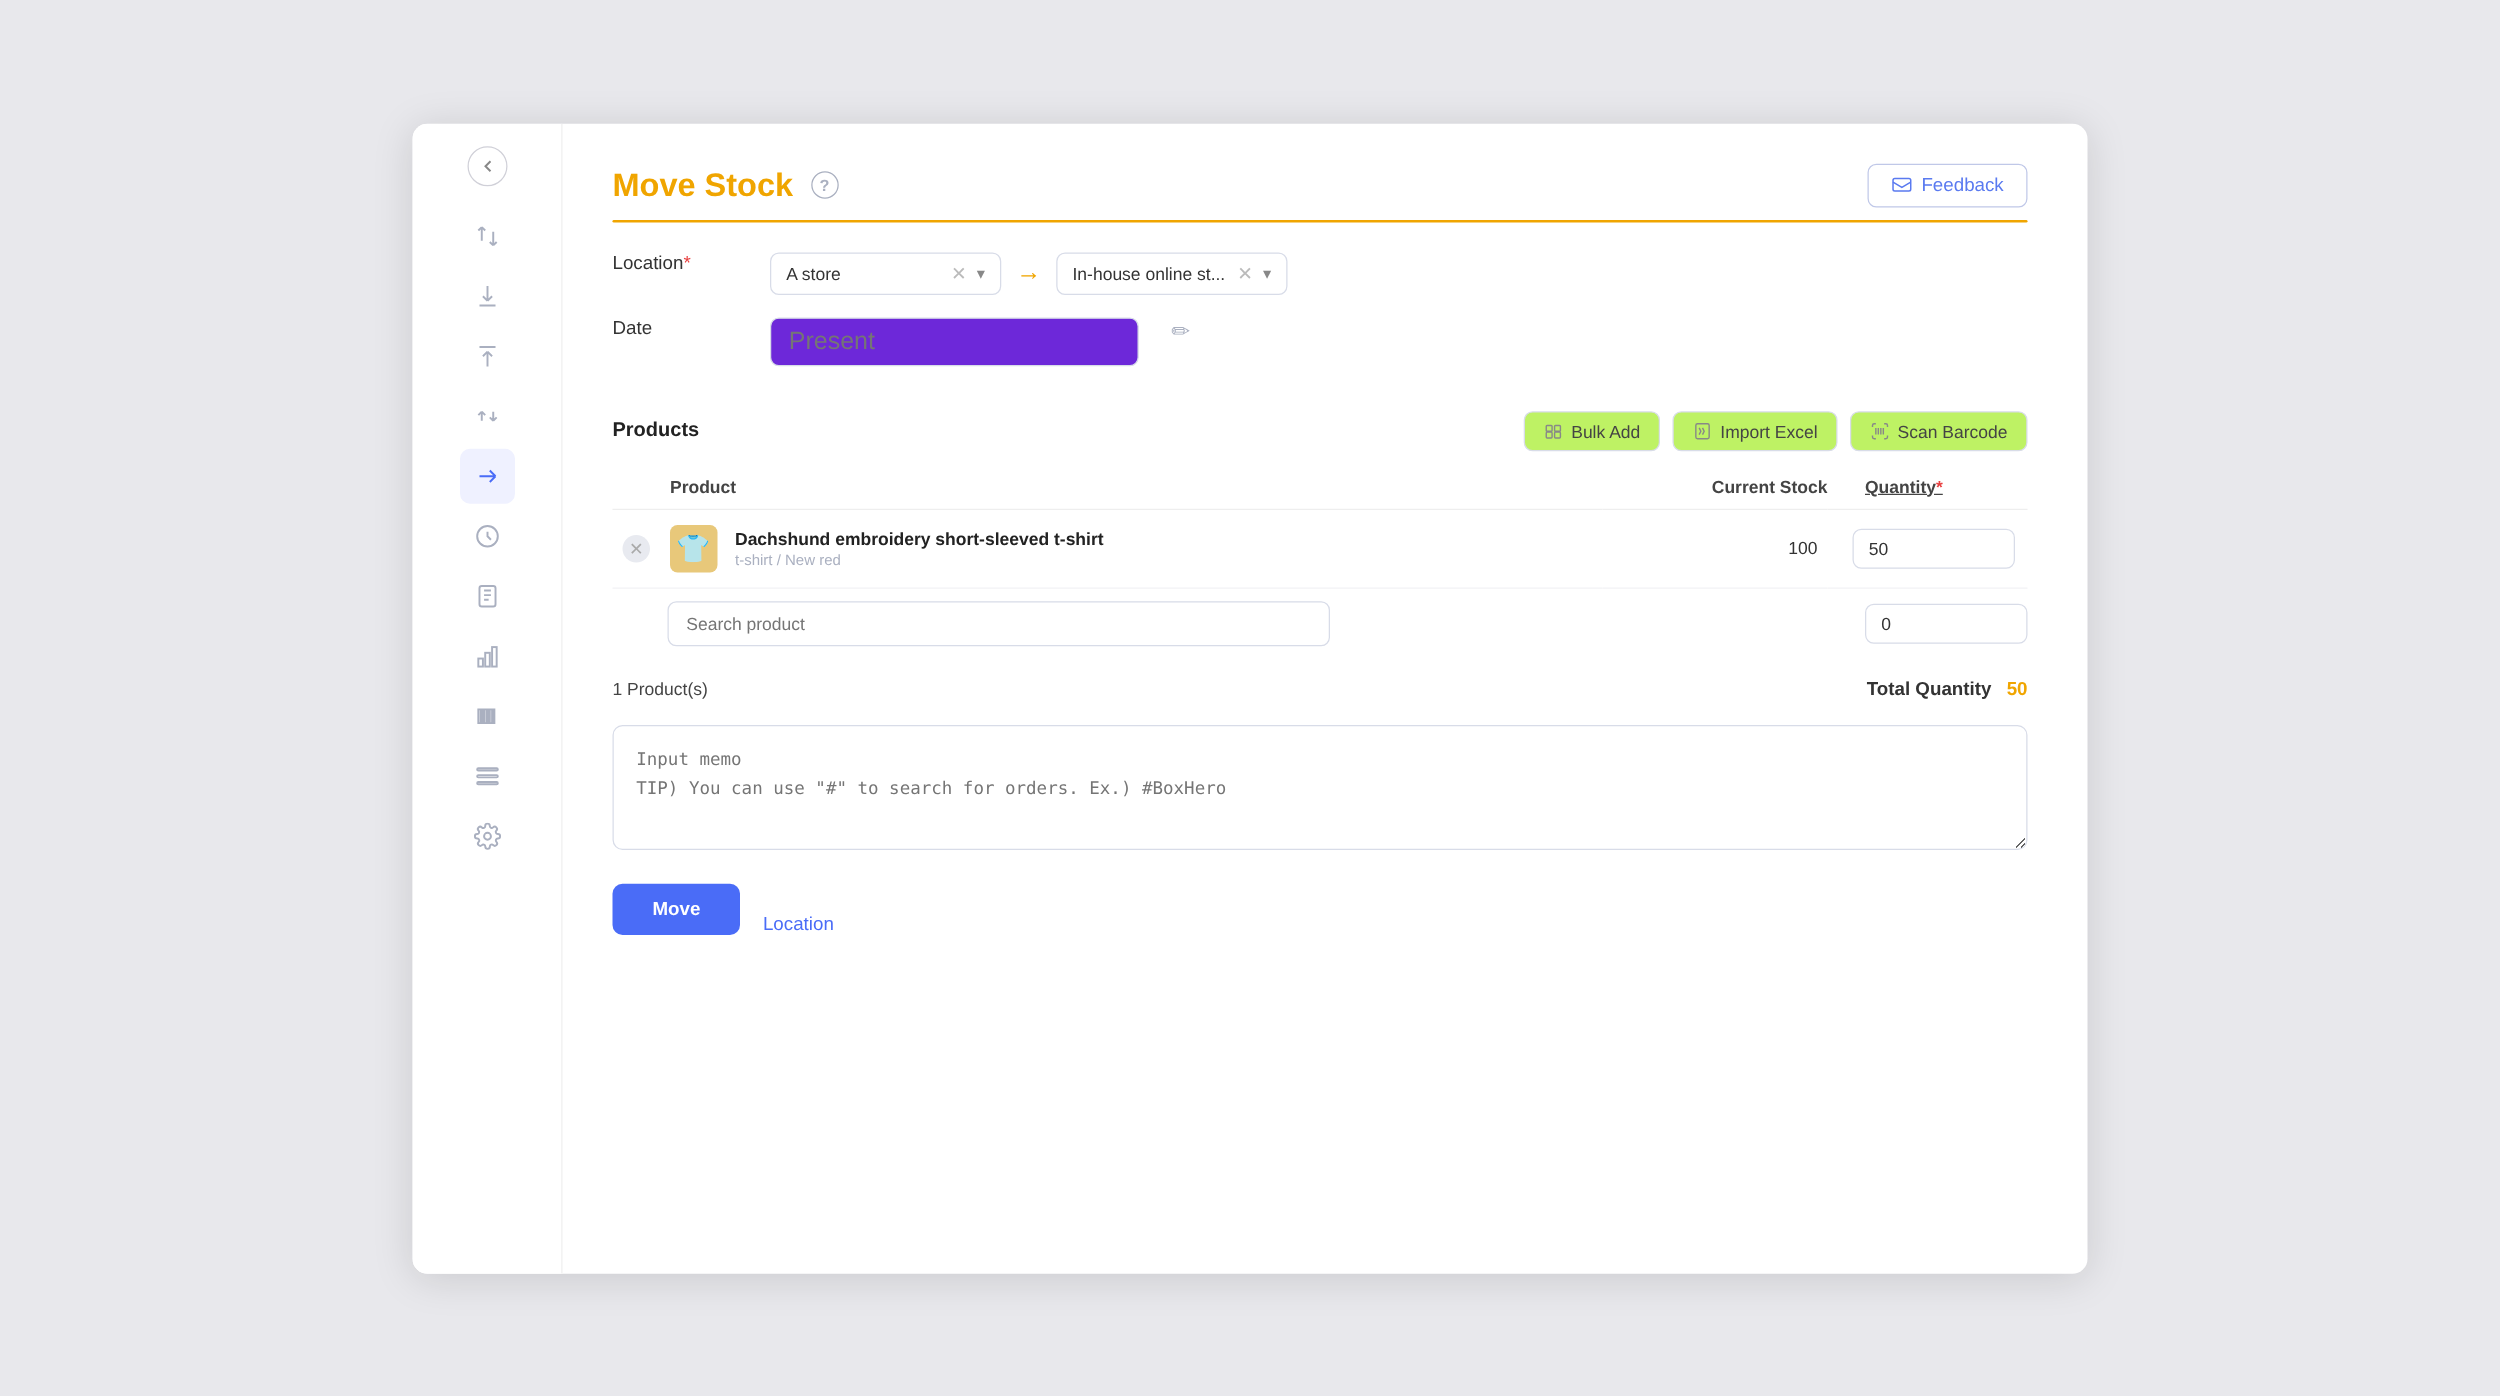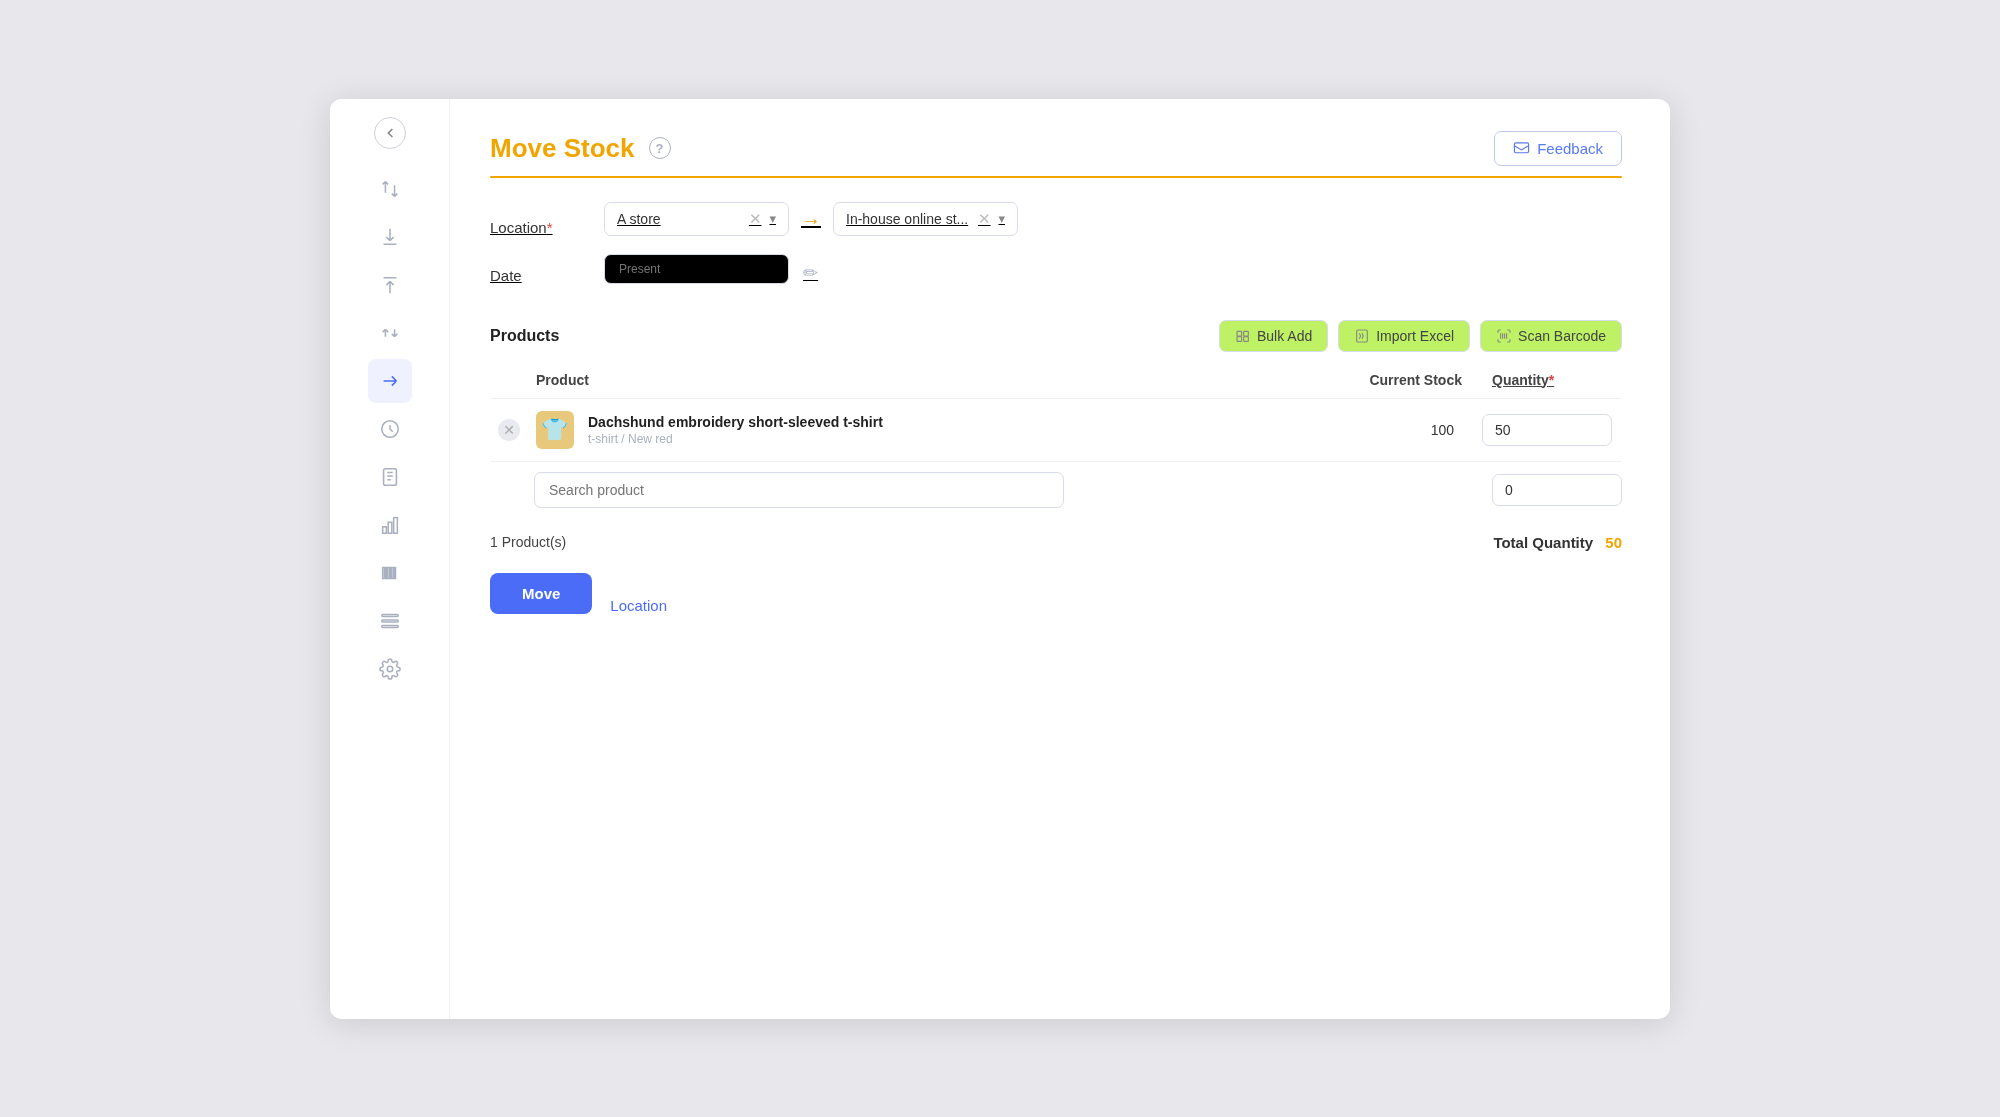--- a/index.html
+++ b/index.html
@@ -112,24 +112,23 @@
     }
     .divider {
       height: 2px;
       background: #f0a500;
       margin: 10px 0 24px 0;
       border-radius: 2px;
     }
     
     .form-row {
       display: flex;
-      align-items: flex-end;
+      align-items: flex-start;
       margin-bottom: 18px;
-      gap: 4px;
-      text-decoration: underline;
+      gap: 16px;
     }
     .form-label {
       font-size: 15px;
       font-weight: 500;
       color: #333;
       min-width: 110px;
     }
     .form-label .required {
       color: #e84040;
     }
@@ -161,23 +160,23 @@
     .arrow-icon {
       color: #f0a500;
       font-size: 20px;
       font-weight: 700;
     }
     .date-input {
       border: 1.5px solid #d8dce8;
       border-radius: 7px;
       padding: 7px 14px;
       min-width: 185px;
-      font-size: 12px;
+      font-size: 20px;
       color: #bbb;
-      background: #000000;
+      background: #6d28d9;
     }
     .edit-icon {
       color: #aab0c0;
       font-size: 18px;
       margin-left: 10px;
       cursor: pointer;
     }
     
     .products-header {
       display: flex; align-items: center; justify-content: space-between;
@@ -549,20 +548,22 @@
     
     <div class="summary-row">
       <span class="product-count">1 Product(s)</span>
       <span class="total-qty">
         <span>Total Quantity</span>
         <span class="total-qty-val">50</span>
       </span>
     </div>
 
     
+    <textarea class="memo-area" placeholder="Input memo
+TIP) You can use &quot;#&quot; to search for orders. Ex.) #BoxHero" style=""></textarea>
 
     
     <div class="action-row">
       <button class="move-btn">Move</button>
       <button class="preview-btn">Location</button>
     </div>
   </div>
 </div>
 
 </body></html>

